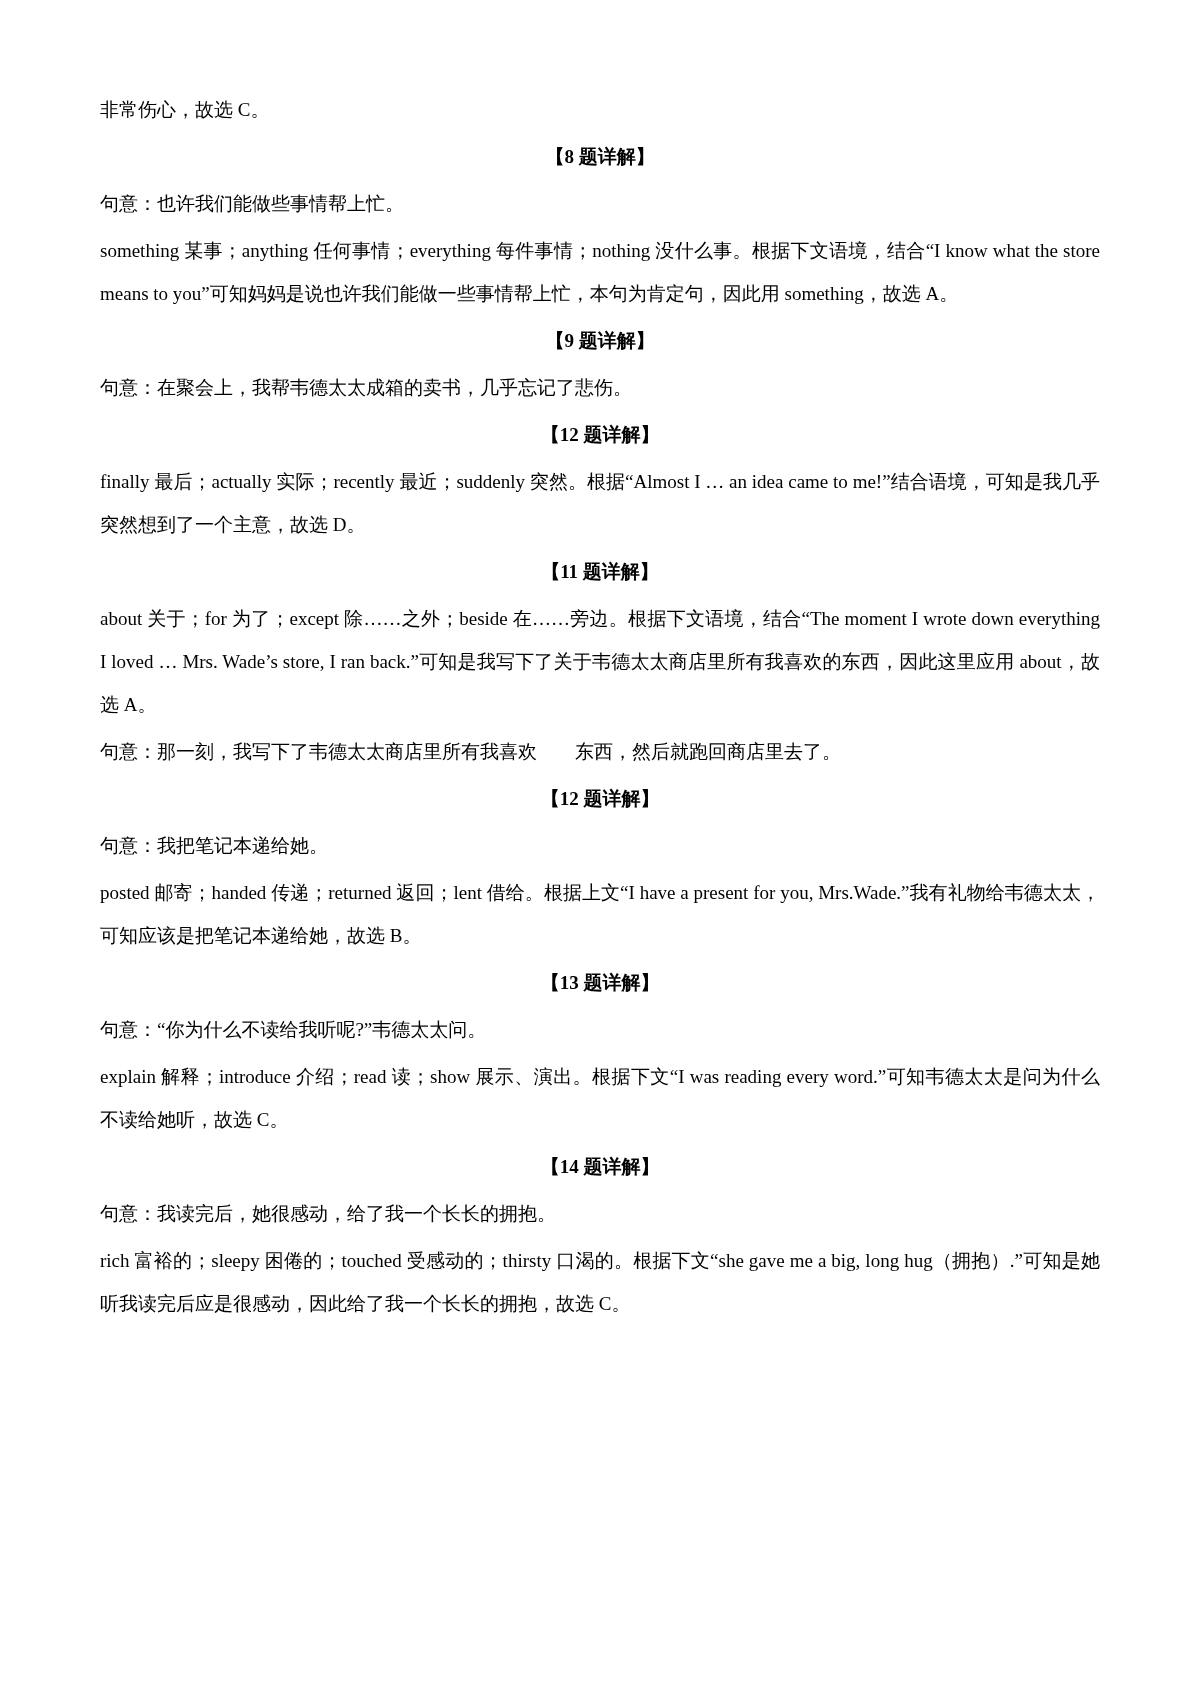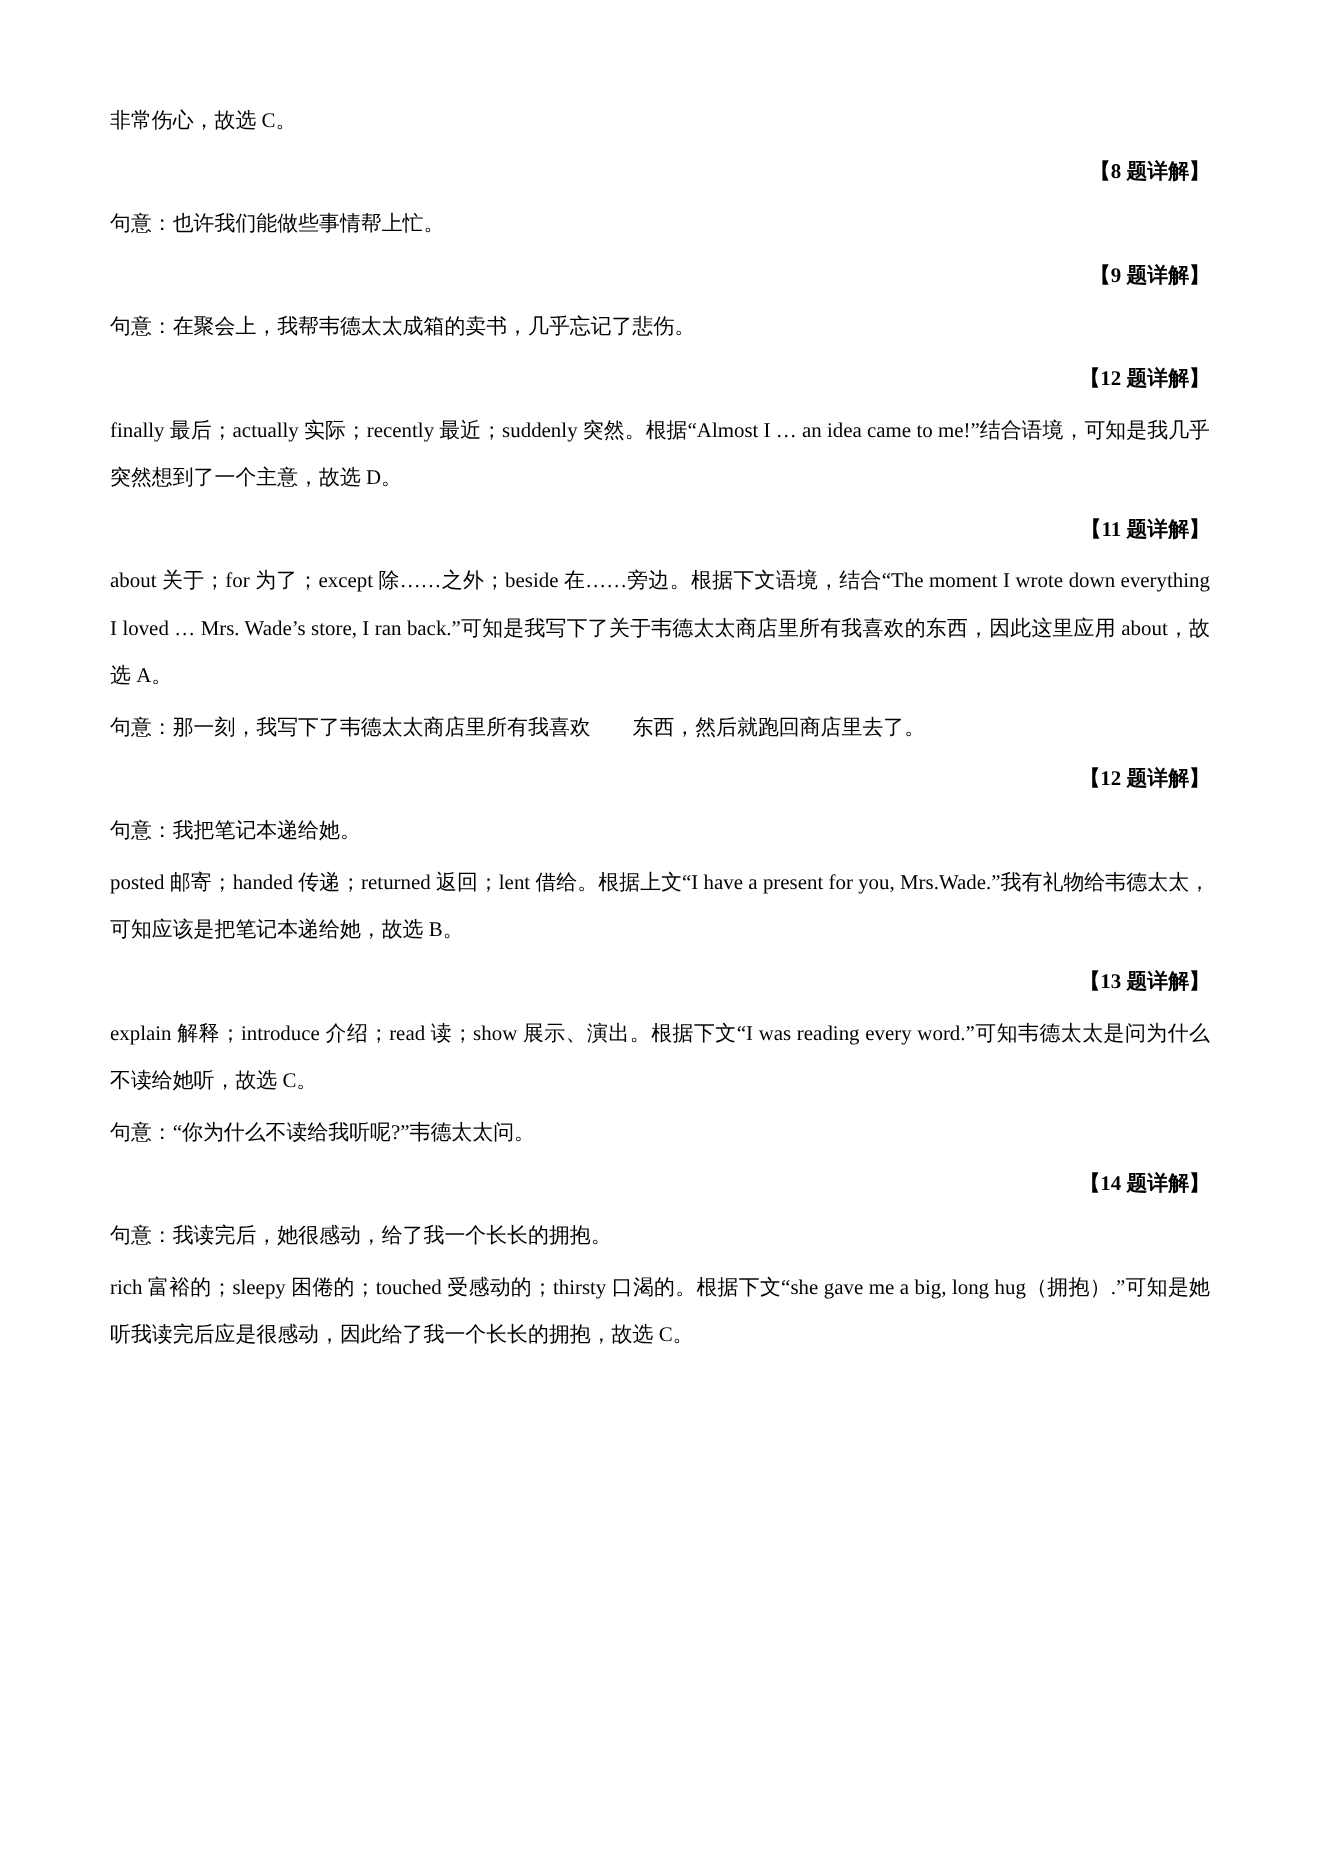--- a/index.html
+++ b/index.html
@@ -15,39 +15,40 @@
     color: #000000;
   }
   .block {
     line-height: 43px;
     text-align: justify;
     margin-bottom: 4px;
     word-break: break-word;
   }
   .heading {
     font-weight: bold;
-    text-align: right;
+    text-align: center;
   }
 </style>
 </head>
 <body>
 
 <div class="page">
   <div class="block para">非常伤心，故选 C。</div>
   <div class="block heading">【8 题详解】</div>
   <div class="block para">句意：也许我们能做些事情帮上忙。</div>
+  <div class="block para">something 某事；anything 任何事情；everything 每件事情；nothing 没什么事。根据下文语境，结合“I know what the store means to you”可知妈妈是说也许我们能做一些事情帮上忙，本句为肯定句，因此用 something，故选 A。</div>
   <div class="block heading">【9 题详解】</div>
   <div class="block para">句意：在聚会上，我帮韦德太太成箱的卖书，几乎忘记了悲伤。</div>
   <div class="block heading">【12 题详解】</div>
   <div class="block para">finally 最后；actually 实际；recently 最近；suddenly 突然。根据“Almost I … an idea came to me!”结合语境，可知是我几乎突然想到了一个主意，故选 D。</div>
   <div class="block heading">【11 题详解】</div>
   <div class="block para">about 关于；for 为了；except 除……之外；beside 在……旁边。根据下文语境，结合“The moment I wrote down everything I loved … Mrs. Wade’s store, I ran back.”可知是我写下了关于韦德太太商店里所有我喜欢的东西，因此这里应用 about，故选 A。</div>
   <div class="block para">句意：那一刻，我写下了韦德太太商店里所有我喜欢　　东西，然后就跑回商店里去了。</div>
   <div class="block heading">【12 题详解】</div>
   <div class="block para">句意：我把笔记本递给她。</div>
   <div class="block para">posted 邮寄；handed 传递；returned 返回；lent 借给。根据上文“I have a present for you, Mrs.Wade.”我有礼物给韦德太太，可知应该是把笔记本递给她，故选 B。</div>
   <div class="block heading">【13 题详解】</div>
+  <div class="block para">句意：“你为什么不读给我听呢?”韦德太太问。</div>
   <div class="block para">explain 解释；introduce 介绍；read 读；show 展示、演出。根据下文“I was reading every word.”可知韦德太太是问为什么不读给她听，故选 C。</div>
-  <div class="block para">句意：“你为什么不读给我听呢?”韦德太太问。</div>
   <div class="block heading">【14 题详解】</div>
   <div class="block para">句意：我读完后，她很感动，给了我一个长长的拥抱。</div>
   <div class="block para">rich 富裕的；sleepy 困倦的；touched 受感动的；thirsty 口渴的。根据下文“she gave me a big, long hug（拥抱）.”可知是她听我读完后应是很感动，因此给了我一个长长的拥抱，故选 C。</div>
 </div>
 
 </body></html>

